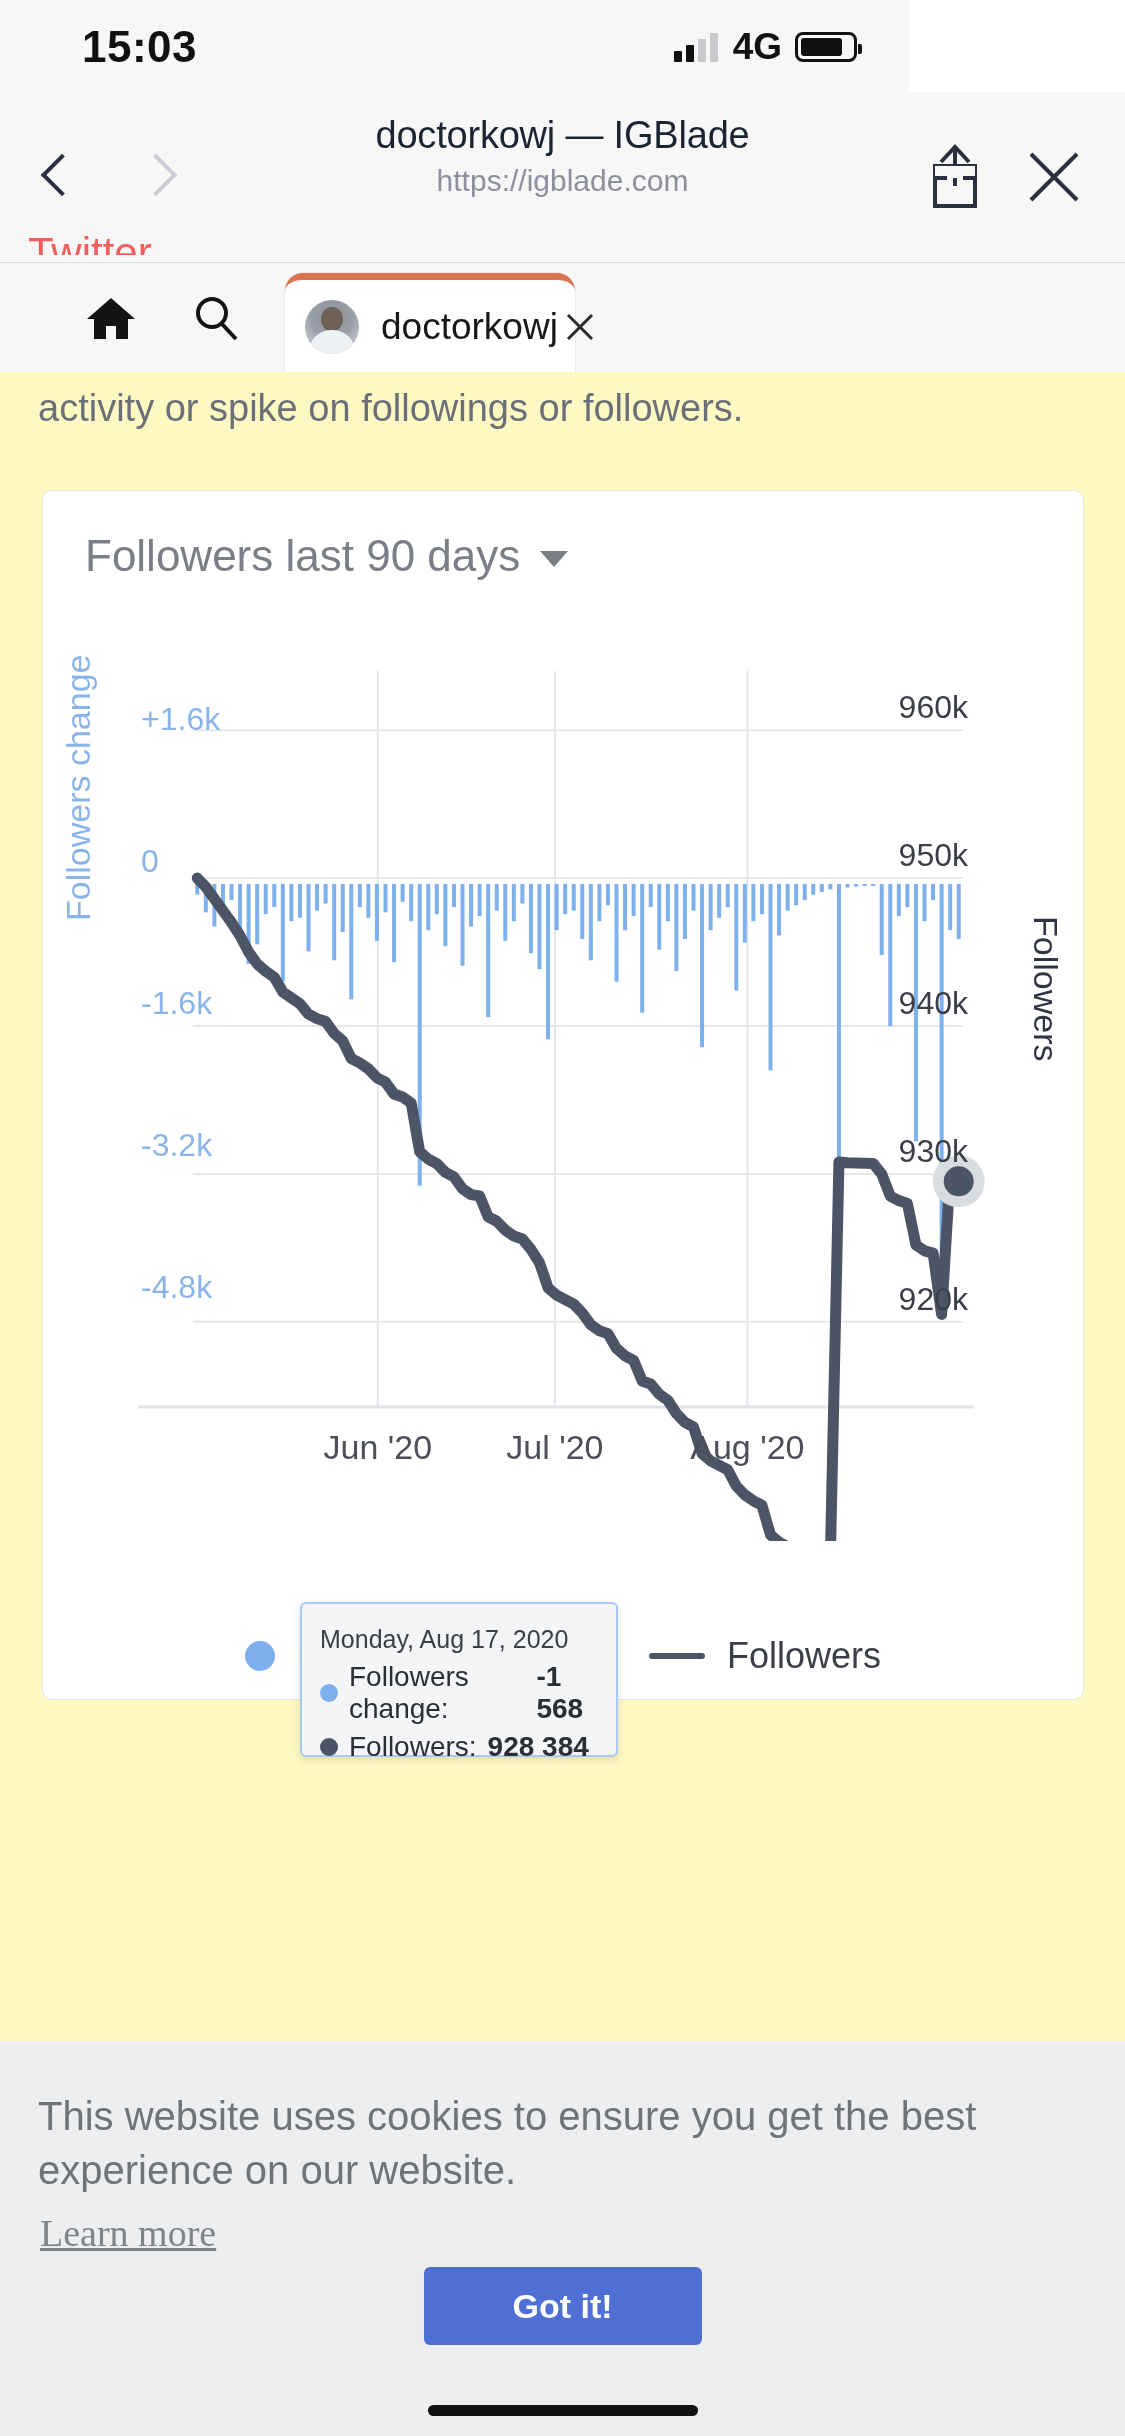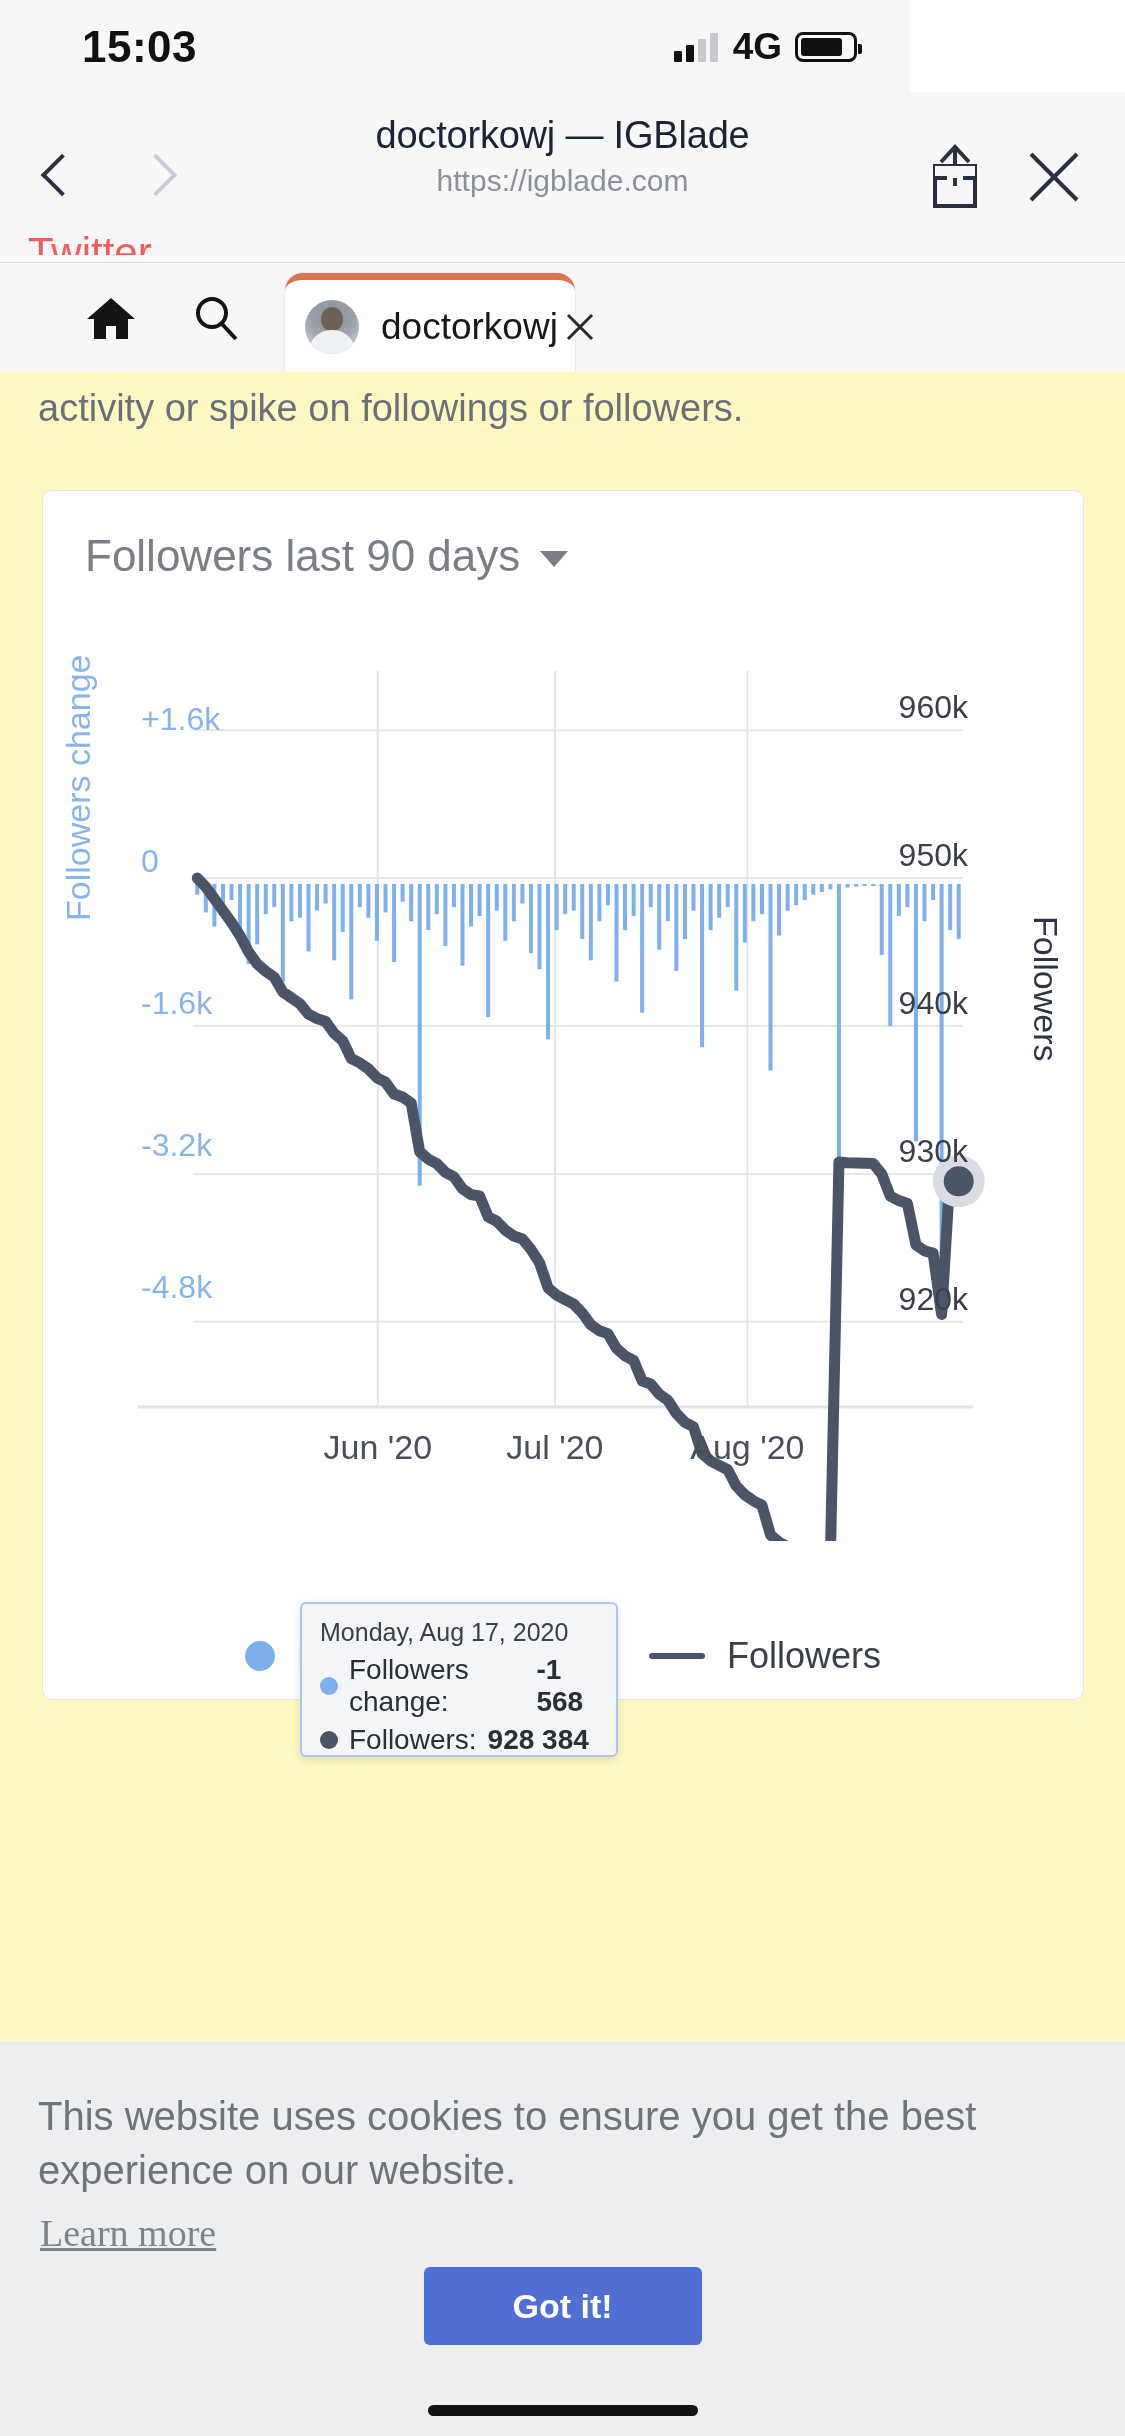--- a/index.html
+++ b/index.html
@@ -170,21 +170,21 @@
   .legend-item { display: flex; align-items: center; gap: 22px; }
   .legend-dot { width: 30px; height: 30px; border-radius: 50%; background: #7eb0ee; }
   .legend-line { width: 56px; height: 6px; background: #4b5566; border-radius: 3px; }
   .legend-label { font-size: 36px; color: #3b4048; }
 
   
   .tooltip {
     position: absolute; left: 300px; top: 1230px; width: 318px; height: 155px;
     background: #f4f5f7; border: 2px solid #a9c9f0; border-radius: 6px;
     box-shadow: 0 3px 8px rgba(0,0,0,0.12);
-    padding: 14px 18px; z-index: 20;
+    padding: 21px 18px; z-index: 20;
   }
   .tt-date { font-size: 25px; color: #3b4048; margin-bottom: 7px; }
   .tt-row { display: flex; align-items: center; gap: 11px; font-size: 28px; color: #2a2e35; margin-top: 6px; }
   .tt-dot { width: 18px; height: 18px; border-radius: 50%; flex: 0 0 auto; }
   .tt-dot.blue { background: #7eb0ee; }
   .tt-dot.dark { background: #4b5566; }
   .tt-val { font-weight: 700; }
 
   
   .cookie {

